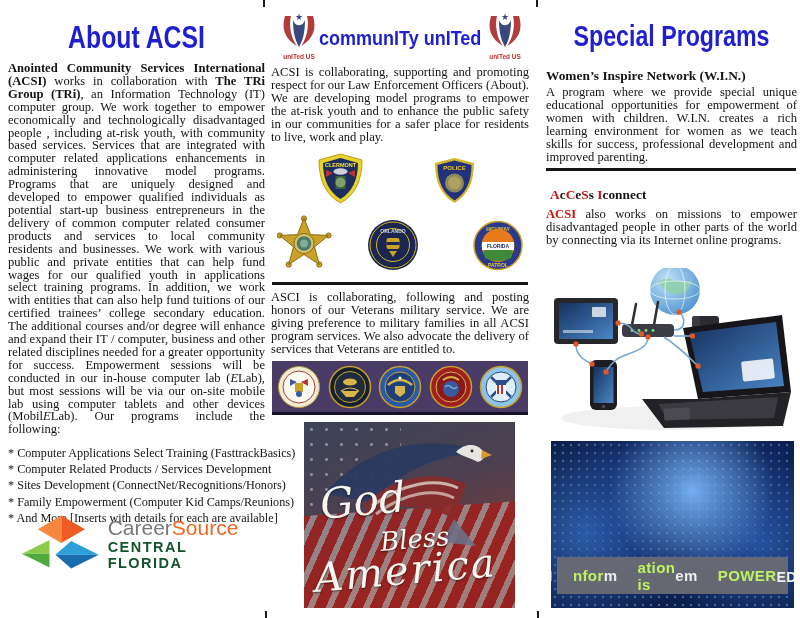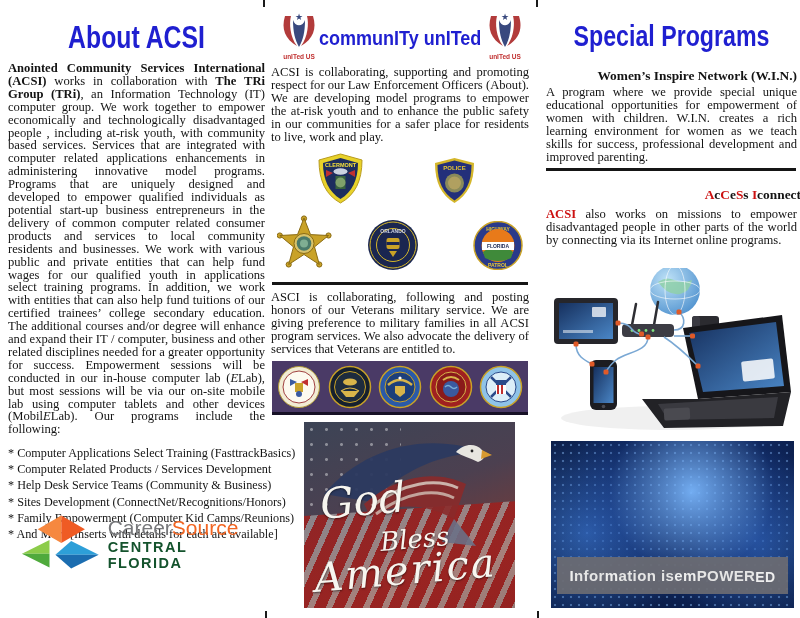--- a/index.html
+++ b/index.html
@@ -14,21 +14,21 @@
   #col-right{position:absolute;left:546px;top:22px;width:251px;height:592px;}
 
   .title-wrap{position:absolute;left:0;top:0;width:100%;text-align:center;}
   .impact{display:inline-block;font-family:"Liberation Sans",sans-serif;font-weight:800;
           color:#1f1fd0;transform:scaleX(.8);transform-origin:50% 50%;letter-spacing:0px;
           font-size:31px;line-height:1;}
   .impact-mid{display:inline-block;font-family:"Liberation Sans",sans-serif;font-weight:800;
           color:#1f1fd0;transform:scaleX(.9);transform-origin:50% 50%;font-size:20px;line-height:1;}
 
   .serif-just{font-size:12.6px;line-height:12.9px;text-align:justify;}
-  .b{font-weight:bold;text-align:right;} .i{font-style:italic;} .red{color:#cc1111;font-weight:bold;}
+  .b{font-weight:bold;} .i{font-style:italic;} .red{color:#cc1111;font-weight:bold;}
 
   .bullet-line{font-size:12.2px;line-height:11px;margin:0 0 5.2px 0;white-space:nowrap;}
 
   .divider{position:absolute;height:2.5px;background:#151515;}
 
   
   .cslogo{position:absolute;display:flex;align-items:center;gap:5px;}
   .cs-text1{font-family:"Liberation Sans",sans-serif;font-size:21px;line-height:22px;font-weight:500;}
   .cs-career{color:#77787b;} .cs-source{color:#f26522;}
   .cs-text2{font-family:"Liberation Sans",sans-serif;font-size:14.5px;font-weight:bold;
@@ -60,42 +60,41 @@
   .empowered{position:absolute;width:243px;height:167px;overflow:hidden;background-color:#0a1c46;
       background-image:
         radial-gradient(circle at 58% 30%,rgba(120,180,250,.95),rgba(25,60,140,.35) 45%,rgba(8,20,55,.1) 70%),
         radial-gradient(circle at 15% 55%,rgba(60,120,210,.8),transparent 45%),
         radial-gradient(circle at 85% 60%,rgba(60,120,210,.7),transparent 40%),
         radial-gradient(circle,rgba(150,200,255,.5) 1px,transparent 1.6px);
       background-size:auto,auto,auto,8px 8px;}
   .emp-band{position:absolute;left:6px;right:6px;bottom:14px;height:37px;
       background:rgba(108,108,114,.93);display:flex;align-items:center;justify-content:center;
       font-family:"Liberation Sans",sans-serif;font-weight:800;font-size:15px;letter-spacing:.4px;}
-  .emp-w{color:#eeeeee;} .emp-r{color:#e5e5e5;}
+  .emp-w{color:#eeeeee;} .emp-r{color:#bef264;padding-left:20px;}
   .emp-sm{font-size:14px;color:#eeeeee;align-self:center;padding-top:3px;}
 </style>
 </head>
 <body>
 
 <div class="mark" style="left:263px;top:0;"></div>
 <div class="mark" style="left:536px;top:0;"></div>
 <div class="mark" style="left:265px;top:611px;"></div>
 <div class="mark" style="left:537px;top:611px;"></div>
 
 <div id="col-left">
   <div class="title-wrap">
     <span class="impact">About ACSI</span>
   </div>
 
   <p class="abs serif-just" style="left:0;top:40px;width:257px;height:384px;overflow:hidden;margin:0;"><span class="b">Anointed Community Services International (ACSI)</span><span> works in collaboration with </span><span class="b">The TRi Group (TRi)</span><span>, an Information Technology (IT) computer group.  We work together to empower economically and technologically disadvantaged people , including at-risk youth, with community based services.  Services that are integrated with computer related applications enhancements in administering innovative model programs. Programs that are uniquely designed and developed to empower qualified individuals as potential start-up business entrepreneurs in the delivery of common computer related consumer products and services to local community residents and businesses.  We work with various public and private entities that can help fund wages for our qualified youth in applications select training programs.  In addition, we work with entities  that can also help fund tuitions of our certified trainees’ college secondary education.  The additional courses and/or degree will enhance and expand their IT / computer, business and other related disciplines needed for a greater opportunity for success. Empowerment sessions will be conducted in our in-house computer lab (</span><span class="i">E</span><span>Lab), but most sessions will be via our on-site mobile lab using computer tablets and other devices (Mobil</span><span class="i">E</span><span>Lab).  Our programs include the following:</span></p>
 
   <div class="abs" style="left:0;top:426px;width:257px;">
     <p class="bullet-line">* Computer Applications Select Training (FasttrackBasics)</p>
     <p class="bullet-line">* Computer Related Products / Services Development</p>
-    <p class="bullet-line">* Help Desk Service Teams (Community &amp; Business)</p>
     <p class="bullet-line">* Sites Development (ConnectNet/Recognitions/Honors)</p>
     <p class="bullet-line">* Family Empowerment (Computer Kid Camps/Reunions)</p>
     <p class="bullet-line">* And More [Inserts with details for each are available]</p>
   </div>
 
   <div class="cslogo" style="left:12px;top:491px;">
     <svg width="84" height="62" viewBox="0 0 84 62">
       <polygon points="42,2 18,16 42,30" fill="#f6883f"></polygon>
       <polygon points="42,2 66,16 42,30" fill="#ef5b24"></polygon>
       <polygon points="30,27 2,41 30,41" fill="#8ccc4a"></polygon>

